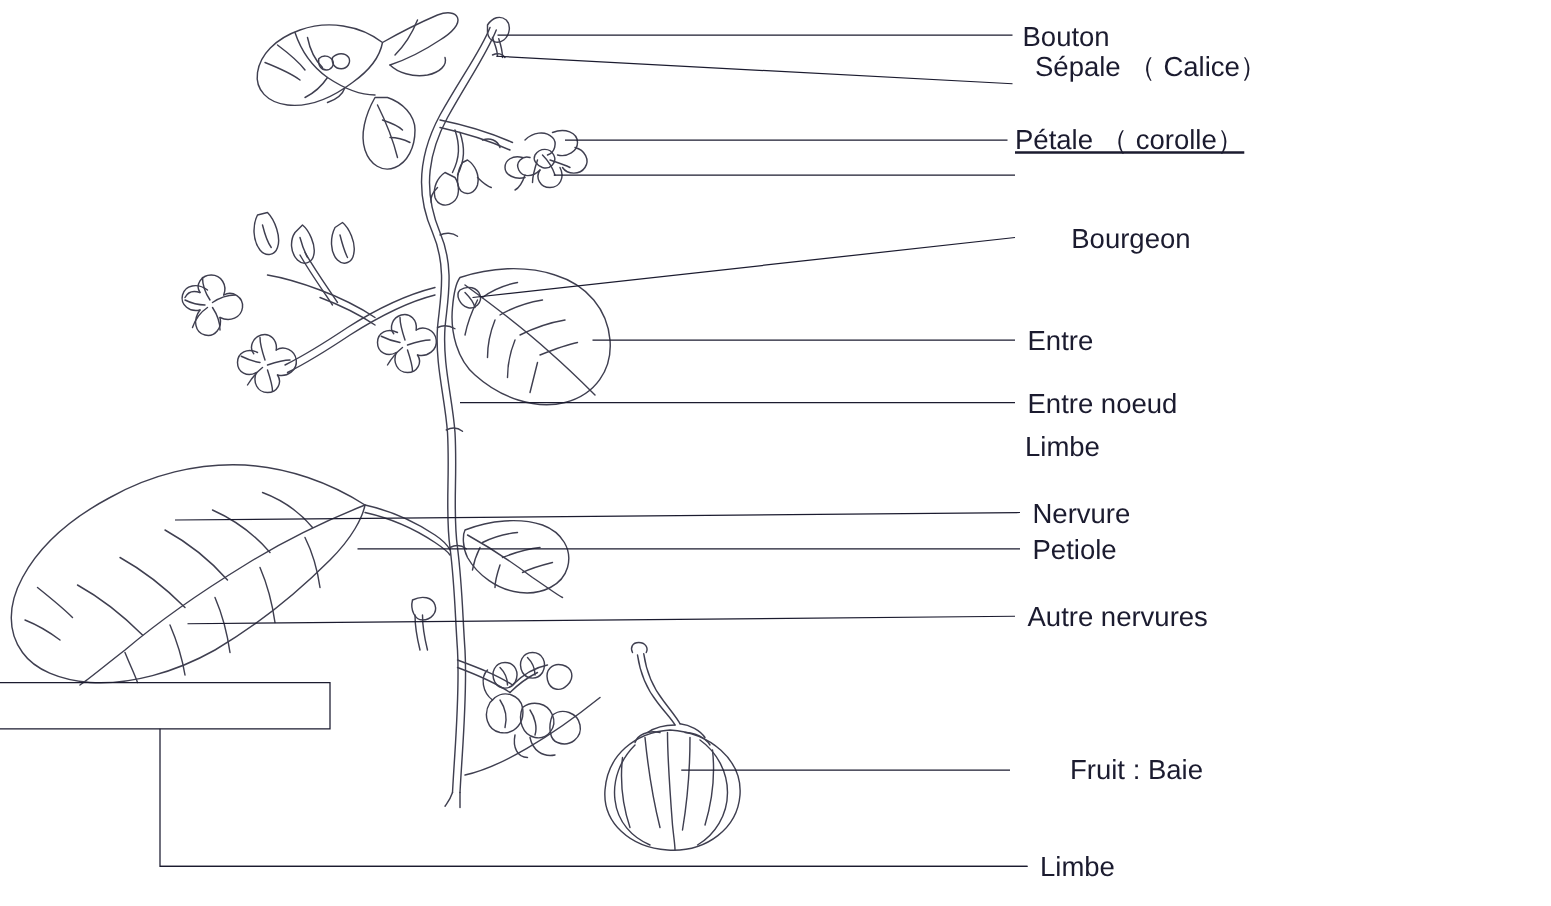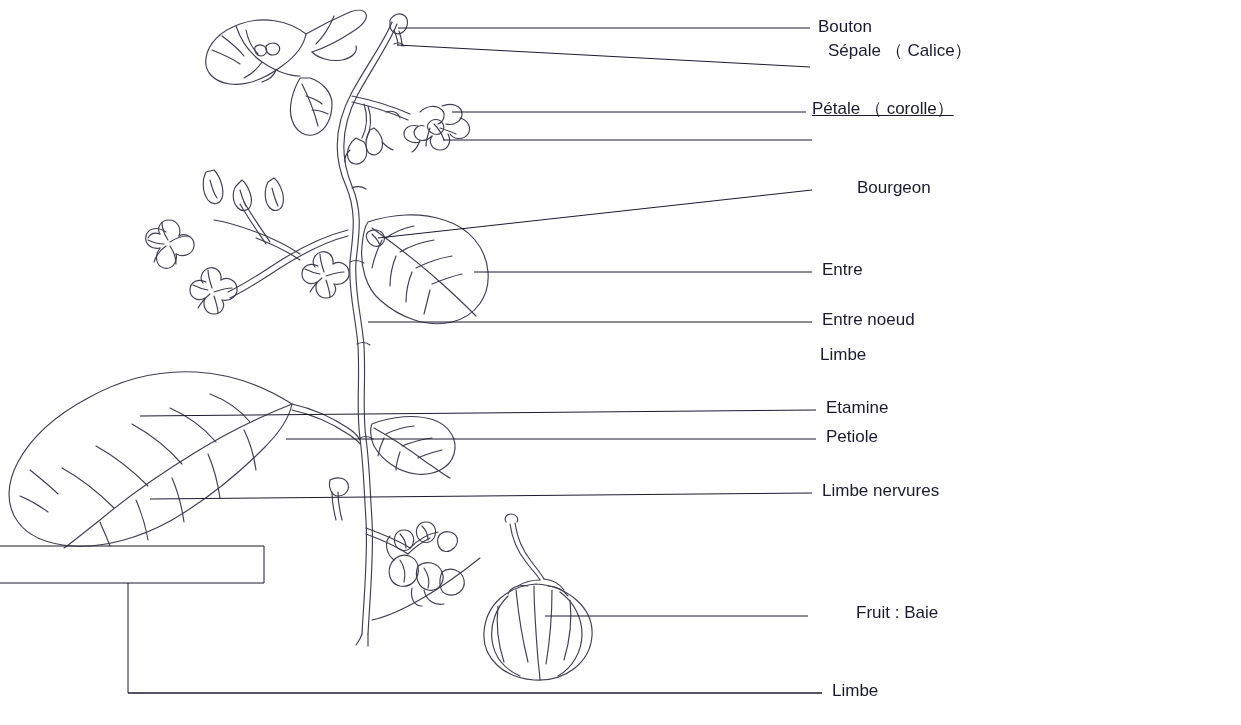--- a/index.html
+++ b/index.html
@@ -20,21 +20,21 @@
   #drawing {
     position: absolute;
     left: 0;
     top: 0;
     width: 1241px;
     height: 725px;
   }
   .label {
     position: absolute;
     font-family: "Liberation Sans", sans-serif;
-    font-size: 17px;
+    font-size: 22px;
     color: #1b1b2f;
     white-space: nowrap;
     line-height: 1.1;
   }
   .label.small {
     font-size: 16.5px;
   }
 </style>
 </head>
 <body>
@@ -274,23 +274,23 @@
 
 
   <div class="label" style="left:857px; top:179px;">Bourgeon</div>
 
   <div class="label" style="left:822px; top:261px;">Entre</div>
 
   <div class="label" style="left:822px; top:311px;">Entre noeud</div>
 
   <div class="label" style="left:820px; top:346px;">Limbe</div>
 
-  <div class="label" style="left:826px; top:399px;">Etamine</div>
+  <div class="label" style="left:826px; top:399px;">Nervure</div>
 
   <div class="label" style="left:826px; top:428px;">Petiole</div>
 
-  <div class="label" style="left:822px; top:482px;">Limbe nervures</div>
+  <div class="label" style="left:822px; top:482px;">Autre nervures</div>
 
   <div class="label" style="left:856px; top:604px;">Fruit : Baie</div>
 
   <div class="label" style="left:832px; top:682px;">Limbe</div>
 
 </div>
 
 </body></html>

